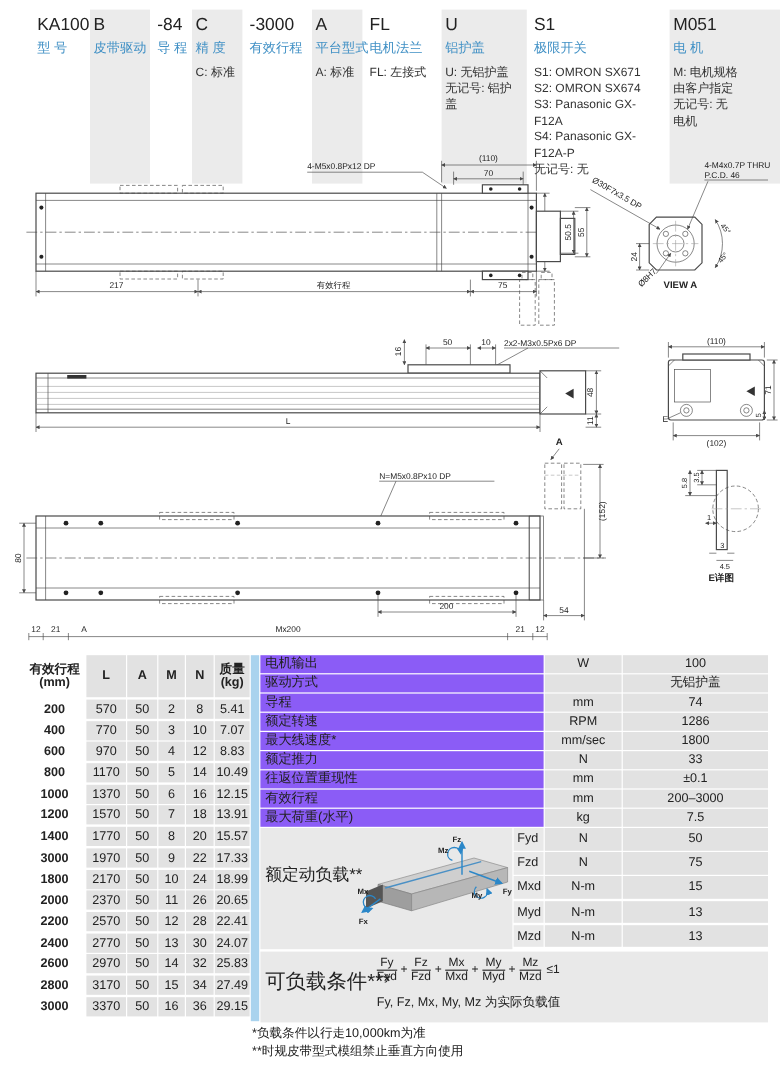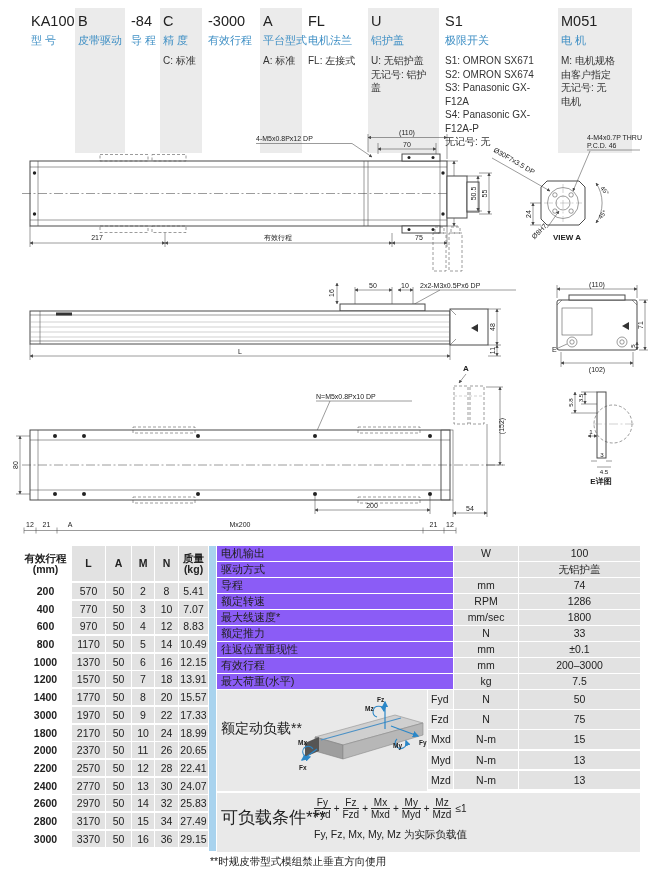--- a/index.html
+++ b/index.html
@@ -6,21 +6,21 @@
   .page{position:relative;width:650px;height:894px;background:#fff;overflow:hidden;
         font-family:"Liberation Sans","DejaVu Sans",sans-serif;color:#222}
   
   .model-table{position:absolute;left:28px;top:8px;display:flex}
   .model-col{margin-right:3px;min-height:116px;padding:2px 3px 4px 3px;box-sizing:border-box}
   .model-col:nth-child(even){background:#ebebeb}
   .model-col:nth-child(1){width:44px}.model-col:nth-child(2){width:50px}
   .model-col:nth-child(3){width:29px}.model-col:nth-child(4){width:42px}
   .model-col:nth-child(5){width:52px}.model-col:nth-child(6){width:42px}
   .model-col:nth-child(7){width:60px}.model-col:nth-child(8){width:71px}
-  .model-col:nth-child(9){width:113px}.model-col:nth-child(10){width:74px}
+  .model-col:nth-child(9){width:113px}.model-col:nth-child(10){width:93px}
   .mc-code{font-weight:normal;font-size:14.5px;height:22px;line-height:22px;white-space:nowrap}
   .mc-label{color:#4090c5;font-size:11px;height:19px;line-height:17px;white-space:nowrap}
   .mc-desc{font-size:10px;line-height:13.5px;white-space:pre-line;color:#333;margin-top:3px}
   
   .drawings{position:absolute;left:0;top:126px;width:650px;height:418px}
   .drawings svg{position:absolute;left:0}
   #svg-plan{top:0}#svg-side{top:152px}#svg-bottom{top:258px}
   .ol{fill:#fff;stroke:#4a4a4a;stroke-width:1}
   .thin{stroke:#4a4a4a;stroke-width:.55;fill:none}
   .lt{stroke:#979797;stroke-width:.45;fill:none}
@@ -663,16 +663,17 @@
               <span class="den">Mzd</span>
             </span>
           </span>
         <span class="leq">≤1</span>
       </div>
       <div class="cond-note">Fy, Fz, Mx, My, Mz 为实际负载值</div>
     </div>
   </div>
 
   <div class="footnotes">
+    <div>*负载条件以行走10,000km为准</div>
     <div>**时规皮带型式模组禁止垂直方向使用</div>
   </div>
 
 </div>
 
 </body></html>

